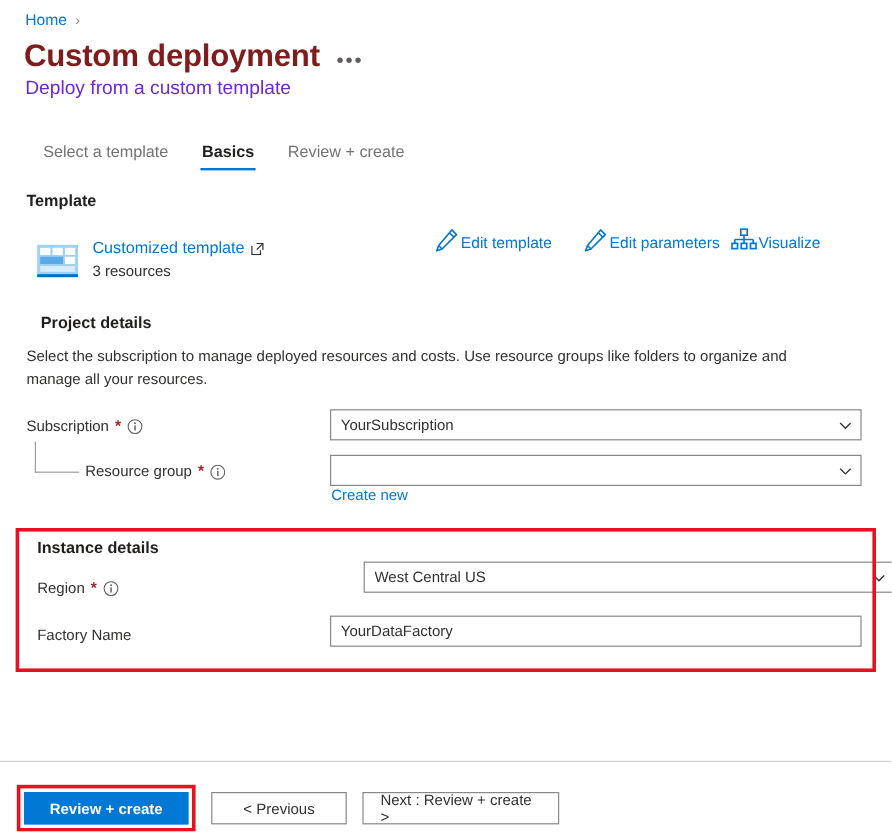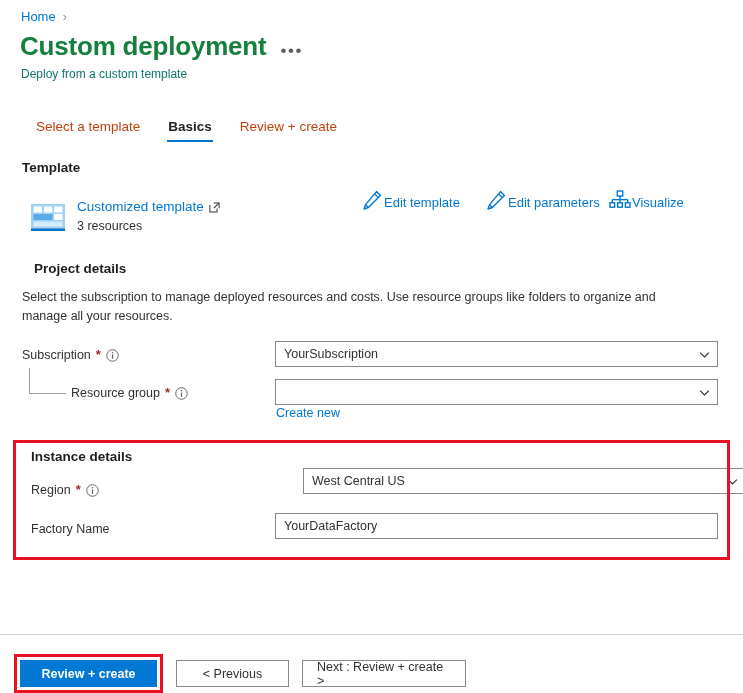--- a/index.html
+++ b/index.html
@@ -22,38 +22,38 @@
   .breadcrumb .crumb-link { color: #0078d4; cursor: pointer; }
   .breadcrumb .crumb-sep { color: #8a8886; font-size: 12px; }
 
   
   .title-row {
     position: absolute; left: 20px; top: 29px;
     display: flex; align-items: center; gap: 14px;
   }
   .page-title {
     font-size: 26px; font-weight: 600; letter-spacing: -0.2px;
-    color: #15803d; line-height: 34px;
+    color: #7f1d1d; line-height: 34px;
   }
   .ellipsis-btn {
     color: #605e5c; font-size: 17px; line-height: 14px;
     letter-spacing: 1.5px; cursor: pointer; padding-top: 10px;
   }
   .subtitle {
     position: absolute; left: 21px; top: 66px;
-    font-size: 12px; color: #0f766e; line-height: 16px;
+    font-size: 16px; color: #6d28d9; line-height: 16px;
   }
 
   
   .tabs {
     position: absolute; left: 22px; top: 116px;
     display: flex; align-items: flex-start; gap: 0px;
   }
   .tab {
-    font-size: 13.5px; color: #c2410c; padding: 3px 14px 8px 14px;
+    font-size: 13.5px; color: #737373; padding: 3px 14px 8px 14px;
     cursor: pointer; position: relative; white-space: nowrap;
   }
   .tab.active { font-weight: 700; color: #201f1e; }
   .tab.active::after {
     content: ""; position: absolute; left: 13px; right: 13px;
     bottom: 0; height: 2px; background: #0078d4;
   }
 
   
   .section-h {

